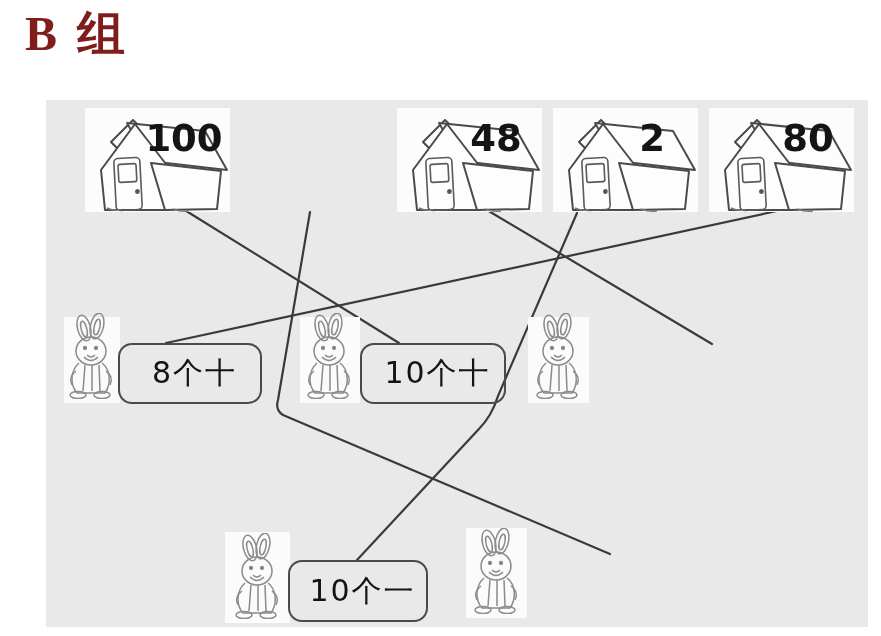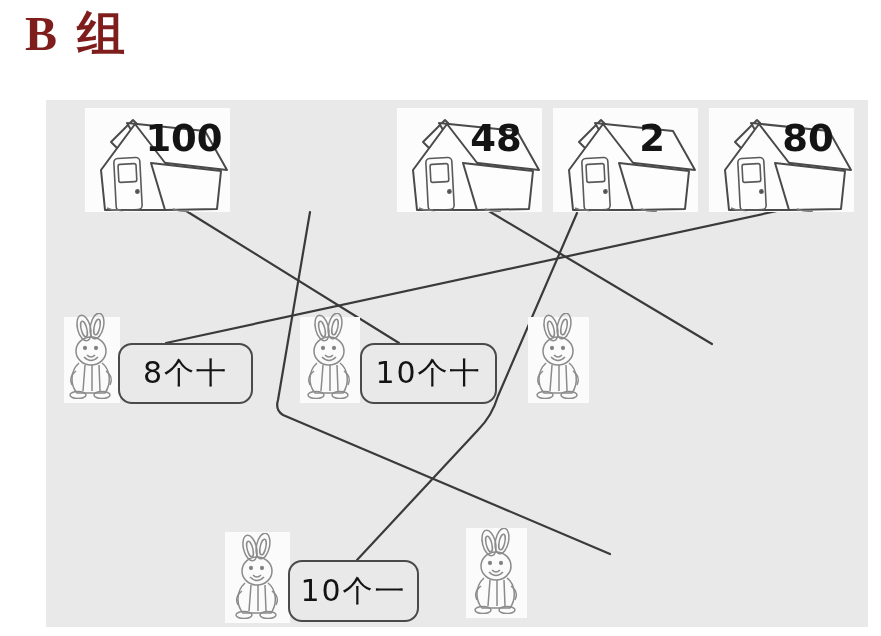--- a/index.html
+++ b/index.html
@@ -14,21 +14,21 @@
 
   .house{position:absolute;top:8px;width:145px;height:104px;background:#fcfcfc;}
   .house svg{position:absolute;left:0;top:0;}
   .house-num{position:absolute;left:58px;top:8px;width:82px;height:44px;
              display:flex;align-items:center;justify-content:center;
              font-size:37px;color:#141414;font-weight:bold;}
 
   .rabbit-tile{position:absolute;background:#fbfbfb;display:flex;align-items:flex-end;justify-content:center;}
   .bubble{position:absolute;border:2.5px solid #4a4a4a;border-radius:14px;background:transparent;
           display:flex;align-items:center;justify-content:center;
-          font-size:30px;color:#141414;letter-spacing:2px;white-space:nowrap;}
+          font-size:30px;color:#141414;letter-spacing:2px;white-space:nowrap;padding-left:9px;}
 </style>
 </head>
 <body>
 
 <div class="page">
 
   <h1 class="title">B 组</h1>
 
   <div class="panel">
 

